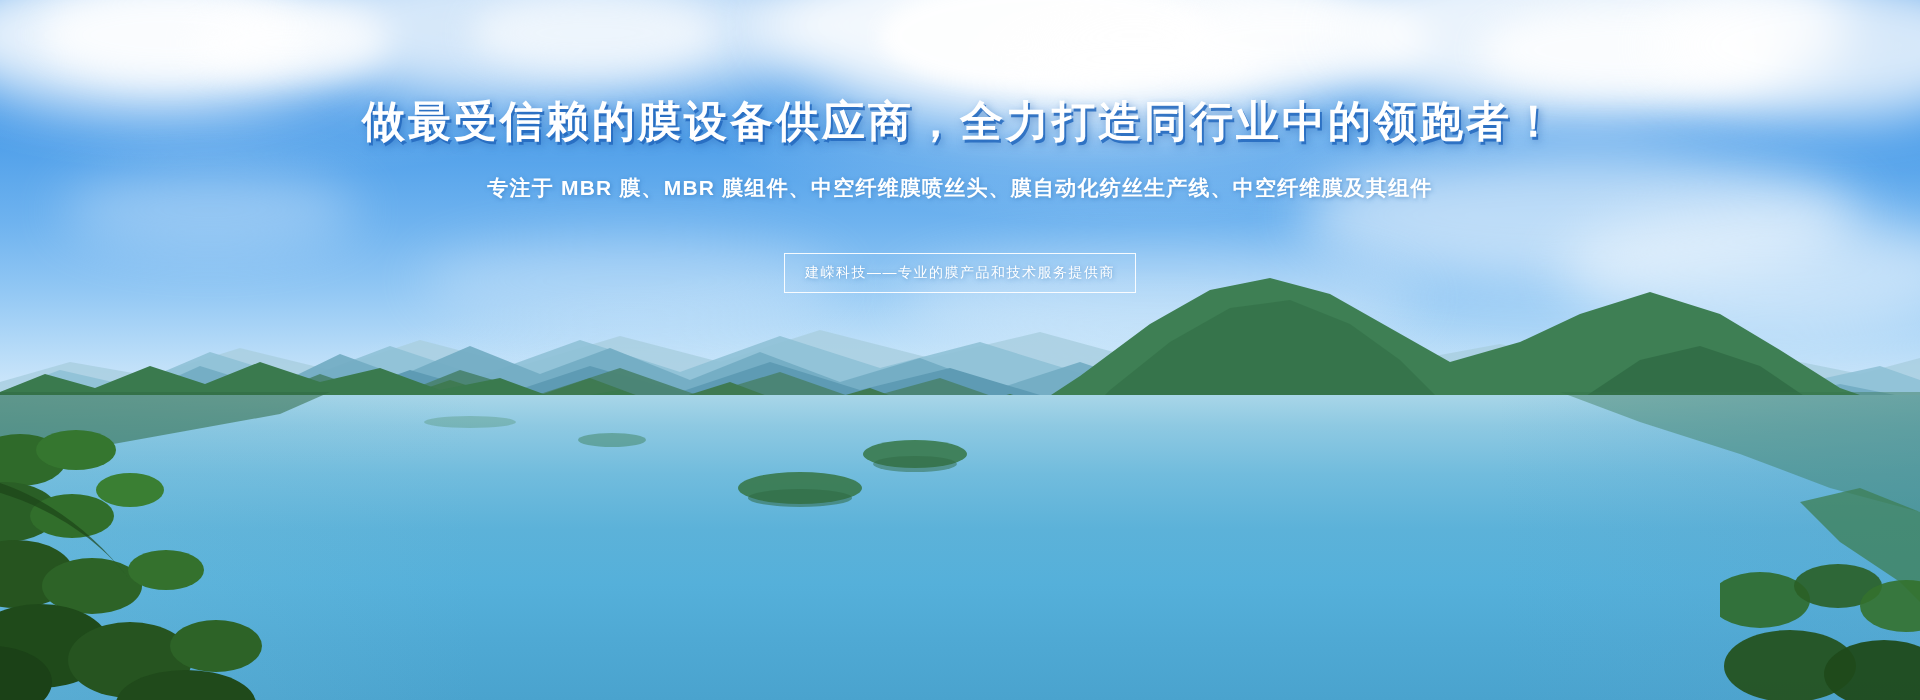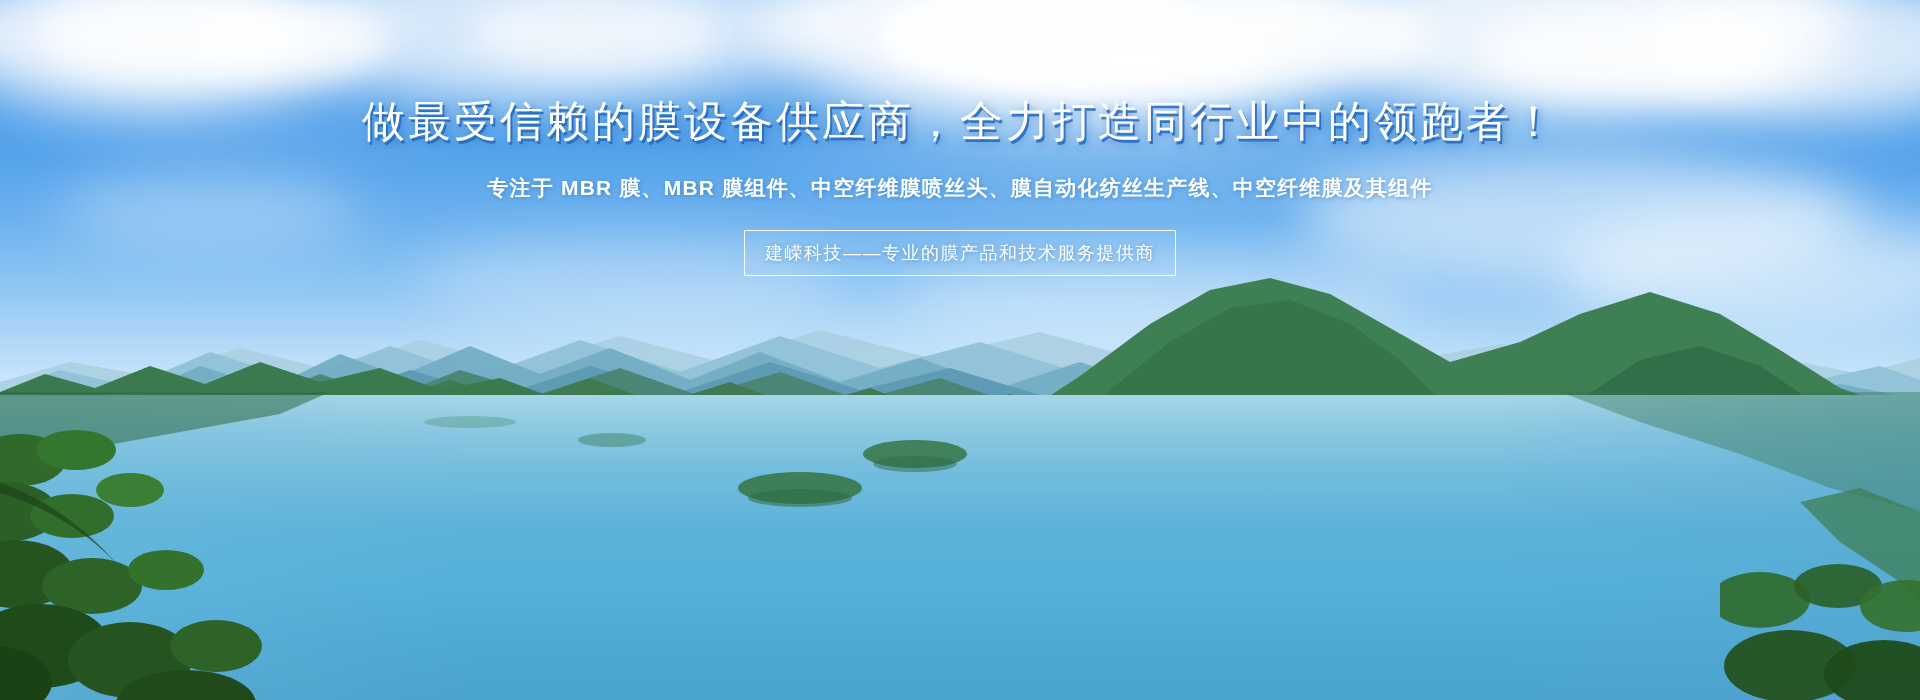--- a/index.html
+++ b/index.html
@@ -95,21 +95,21 @@
     position: absolute;
     left: 0;
     top: 96px;
     width: 1920px;
     text-align: center;
     z-index: 40;
   }
   .headline {
     margin: 0;
     font-size: 43px;
-    font-weight: normal;
+    font-weight: bold;
     color: #ffffff;
     letter-spacing: 3px;
     line-height: 1.18;
     white-space: nowrap;
     text-shadow:
       2px 3px 0 rgba(35,105,190,0.85),
       3px 4px 8px rgba(30,95,175,0.55);
   }
   .subhead {
     margin: 26px 0 0 0;
@@ -123,26 +123,27 @@
   }
   .tagline-wrap {
     margin-top: 28px;
     display: flex;
     justify-content: center;
   }
   .tagline-box {
     display: inline-block;
     border: 1px solid rgba(255,255,255,0.92);
     padding: 10px 20px;
-    font-size: 18px;
+    font-size: 14px;
     color: #ffffff;
     letter-spacing: 1.5px;
     white-space: nowrap;
     text-shadow: 1px 1px 4px rgba(40,110,180,0.5);
     background: rgba(255,255,255,0.04);
+    margin-top: 23px;
   }
 </style>
 </head>
 <body>
 
 <div class="banner">
 
   <div class="sky"></div>
   <div class="sky-vignette"></div>
 

